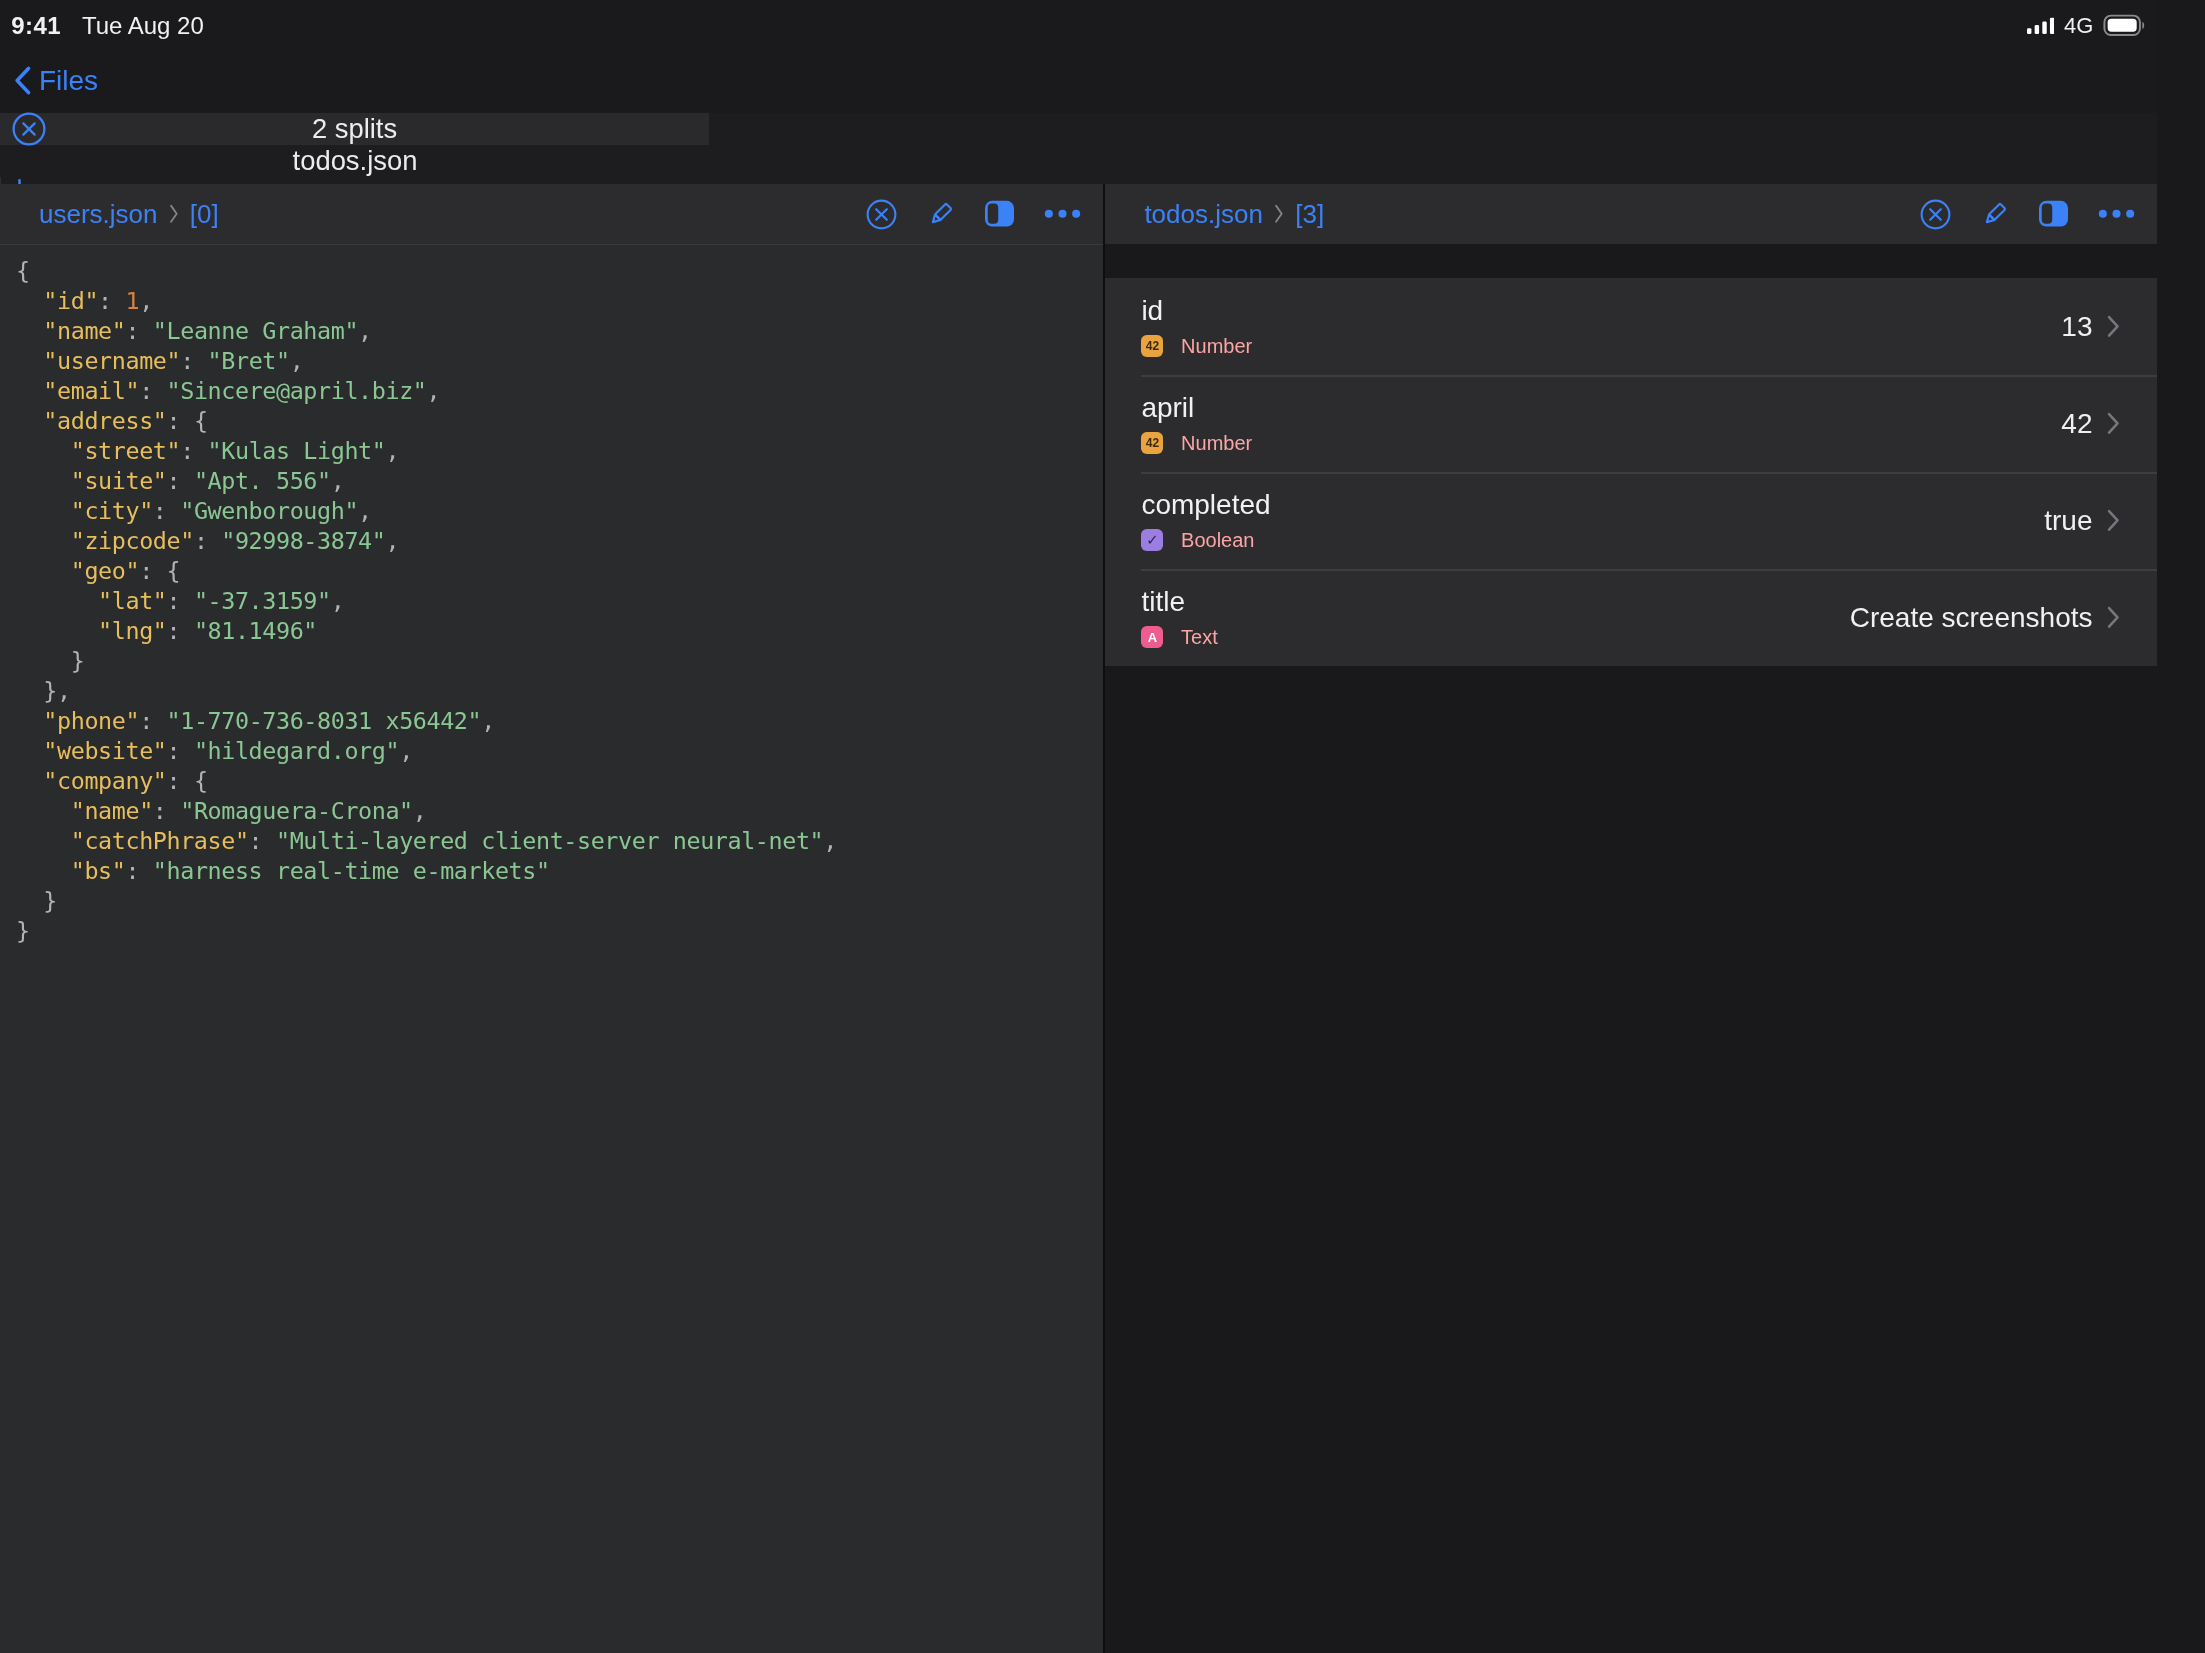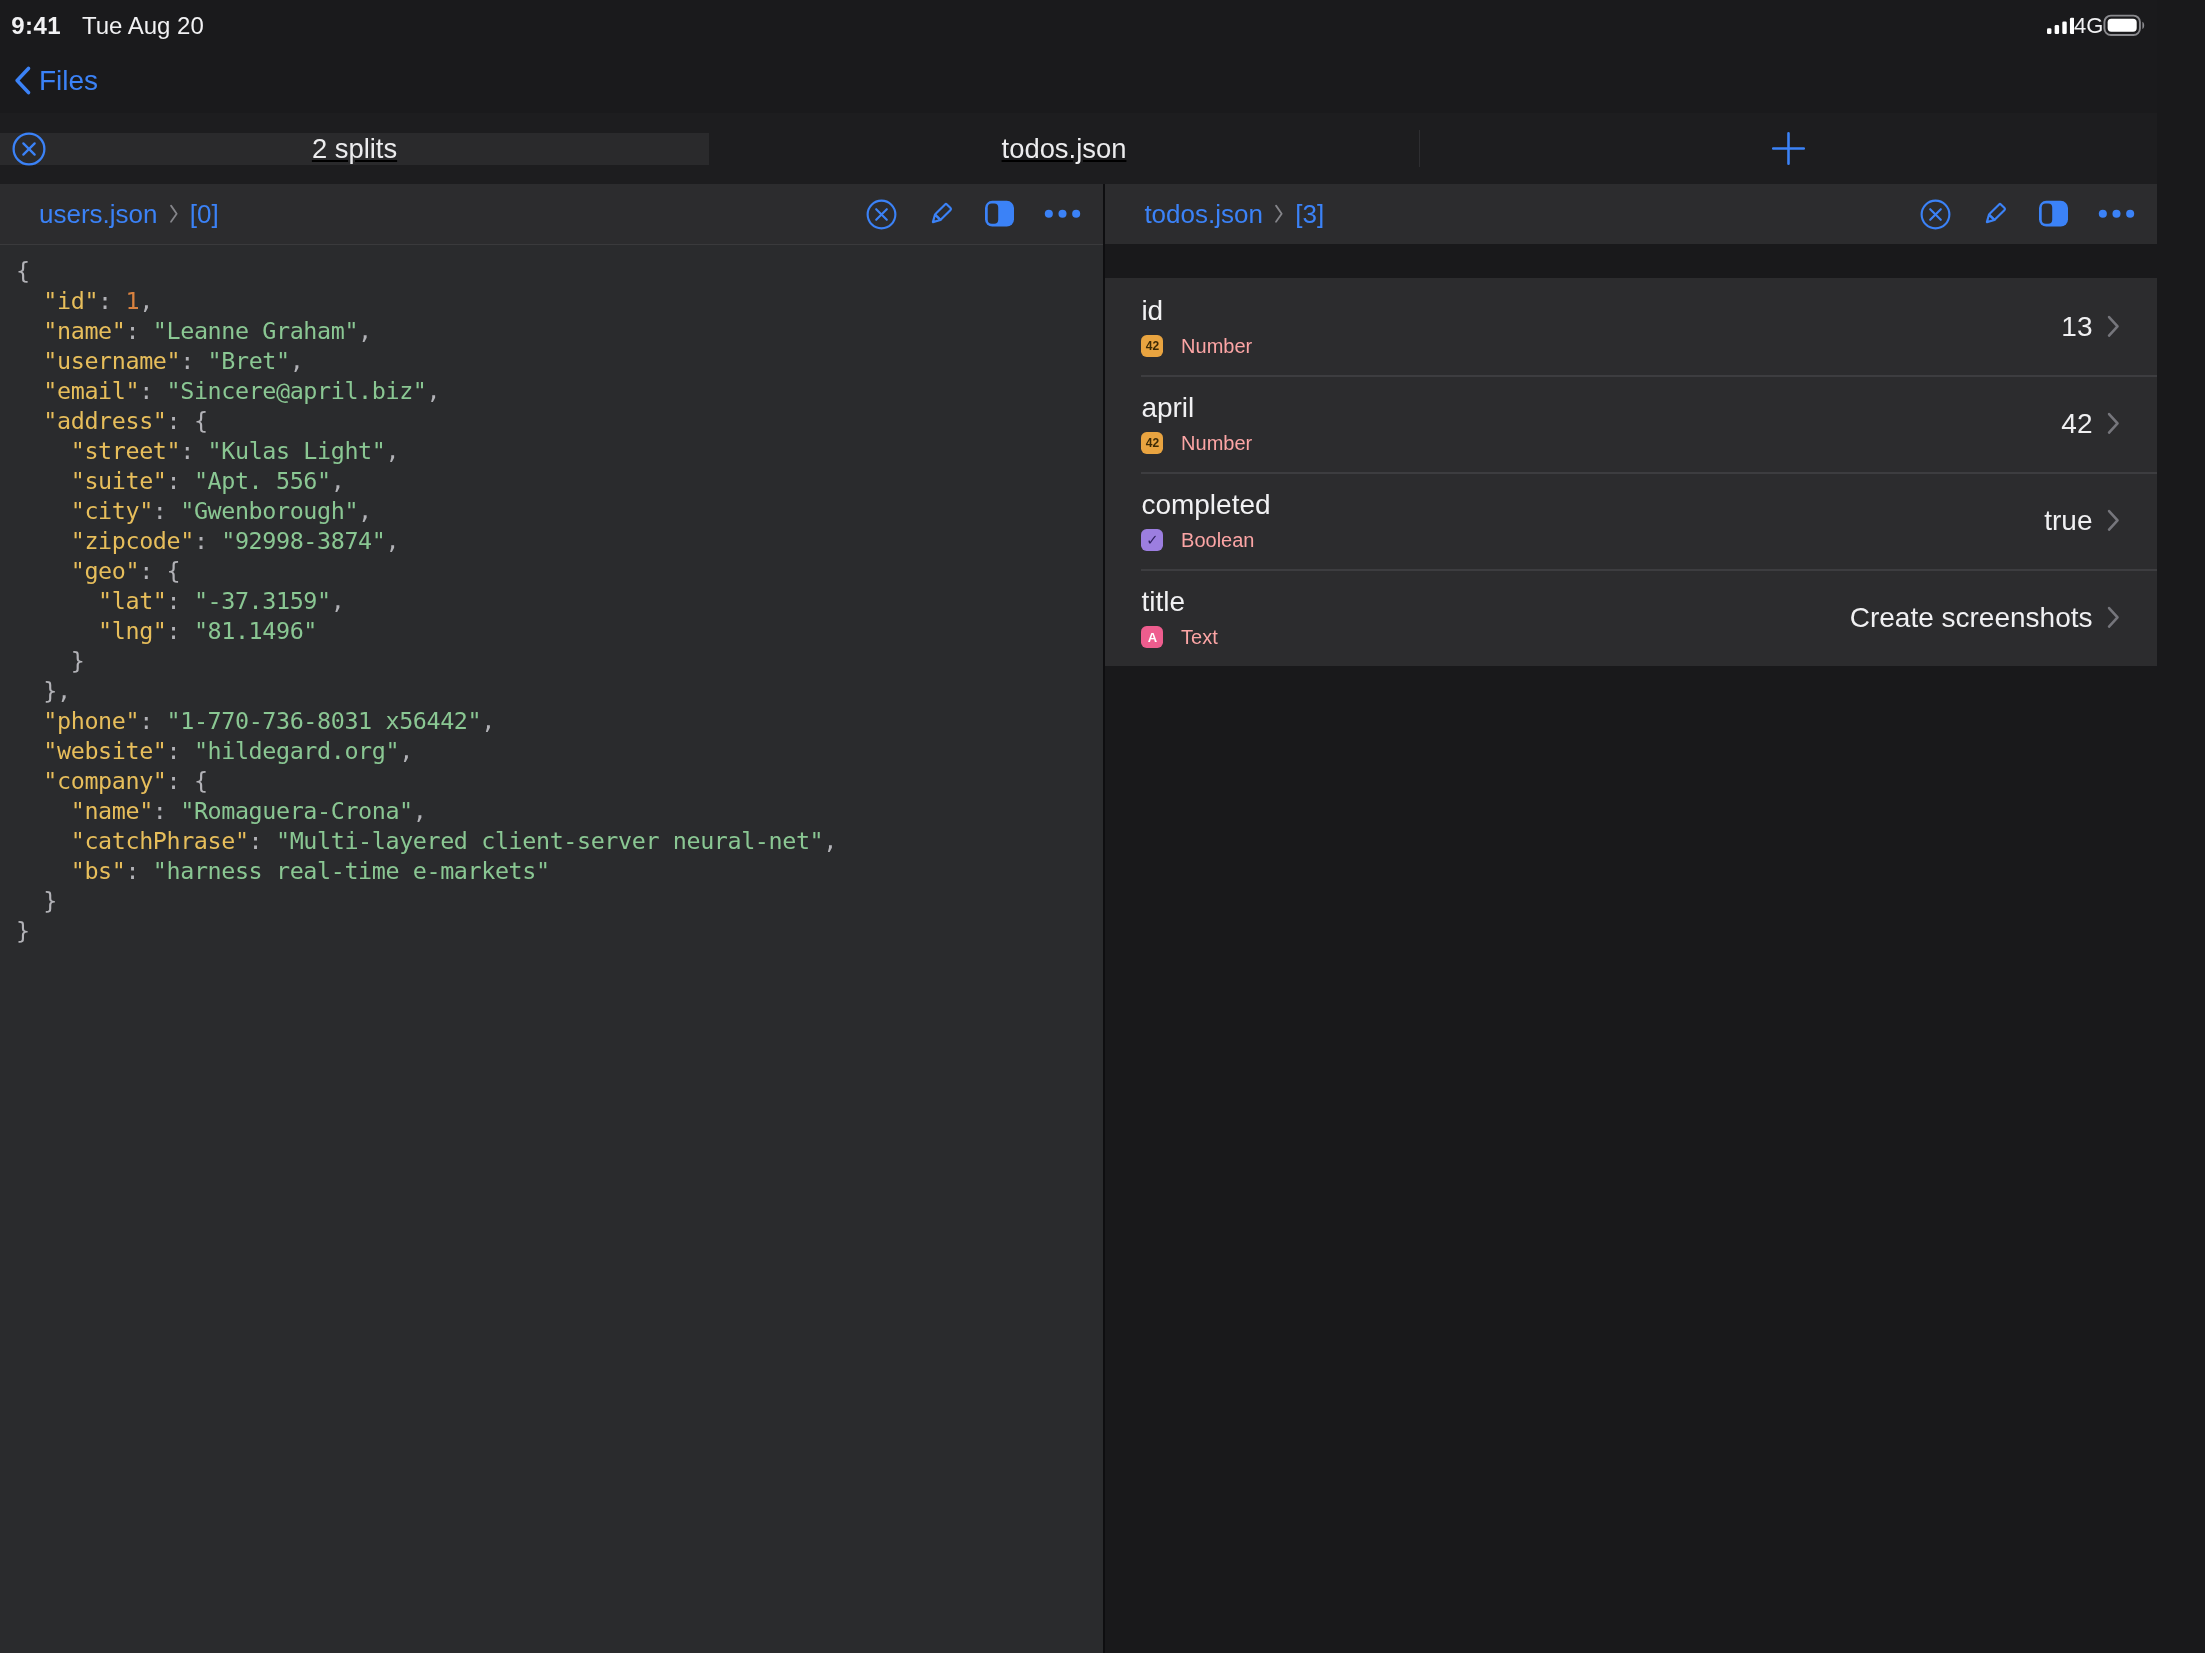--- a/index.html
+++ b/index.html
@@ -6,30 +6,30 @@
     background:var(--bg-content,#19191b);
     font-family:"Liberation Sans",sans-serif;-webkit-font-smoothing:antialiased;}
   .app{position:relative;width:2157px;height:1653px;display:flex;flex-direction:column;border-radius:15px;}
 
   
   .status-bar{height:48px;background:var(--bg-nav,#1a1a1c);display:flex;align-items:center;
     justify-content:space-between;padding:0 9.7px 0 11.3px;box-sizing:border-box;color:var(--text-primary,#f1f1f3);}
   .status-left{display:flex;align-items:center;gap:21px;padding-top:3.2px;}
   .status-time{font-size:24px;font-weight:700;letter-spacing:0.4px;}
   .status-date{font-size:24px;font-weight:400;}
-  .status-right{display:flex;align-items:center;gap:0;padding-top:3.2px;}
+  .status-right{display:flex;align-items:center;gap:10px;padding-top:3.2px;}
   .net-label{font-size:22px;font-weight:400;}
 
   
   .nav-bar{height:65px;background:var(--bg-nav,#1a1a1c);display:flex;align-items:center;padding-left:13px;}
   .back-button{display:flex;align-items:center;gap:8px;color:var(--accent,#3b82f7);cursor:pointer;}
   .back-button .label{font-size:28px;}
 
   
-  .tab-bar{height:71px;background:var(--bg-tabstrip,#1d1d1f);display:flex;flex-direction:row;align-items:center;text-decoration:underline;}
+  .tab-bar{height:71px;background:var(--bg-tabstrip,#1d1d1f);display:flex;flex-direction:column;align-items:flex-start;}
   .tab{position:relative;display:flex;align-items:center;justify-content:center;
     color:#ececee;font-size:27.4px;box-sizing:border-box;cursor:pointer;}
   .tab.active{background:var(--bg-tab-active,#2a2a2c);}
   .tab-1{width:709px;}
   .tab-2{width:710px;}
   .tab-3{width:715px;}
   .tab-close{position:absolute;left:12px;top:50%;transform:translateY(-50%);
     width:34px;height:34px;color:var(--accent,#3b82f7);cursor:pointer;}
   .tab-add{flex:1;display:flex;align-items:center;justify-content:center;
     border-left:1.6px solid #2e2e31;color:var(--accent,#3b82f7);cursor:pointer;}

